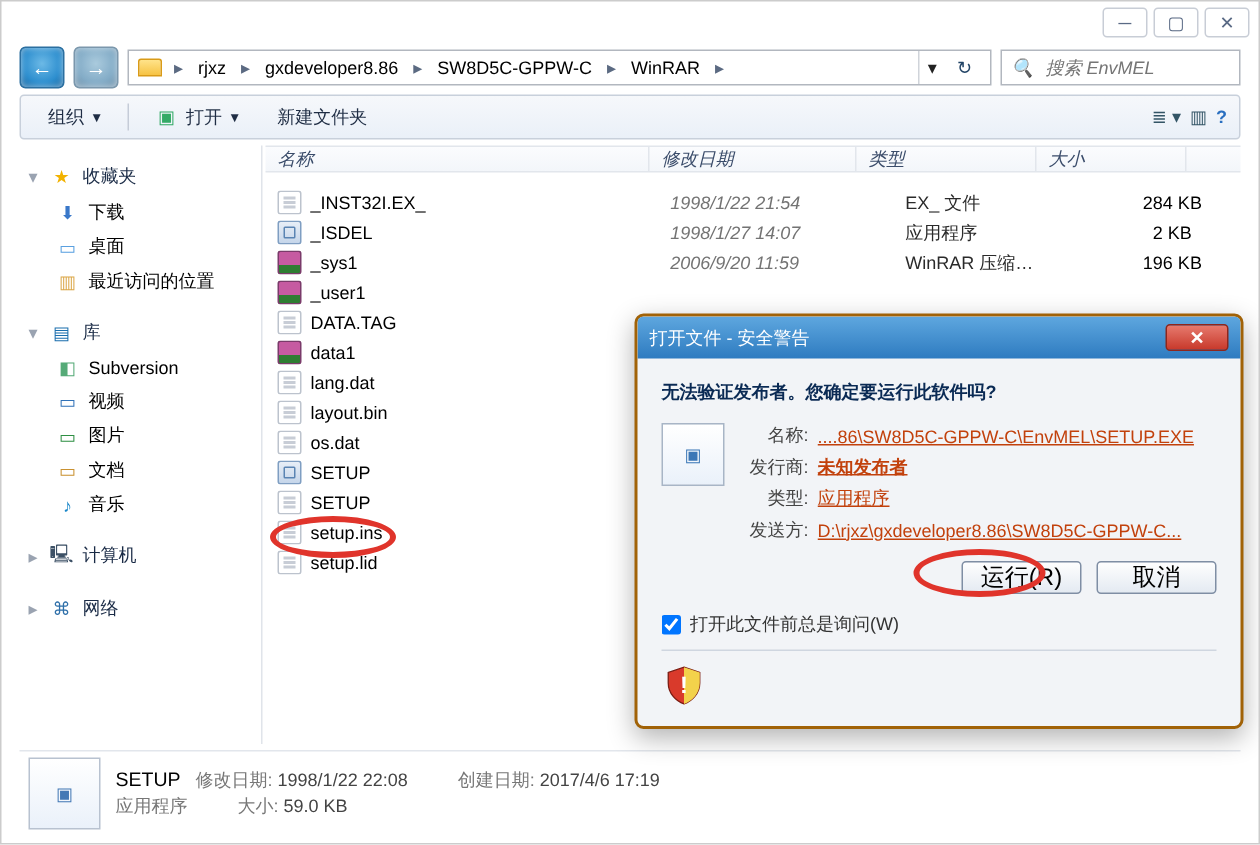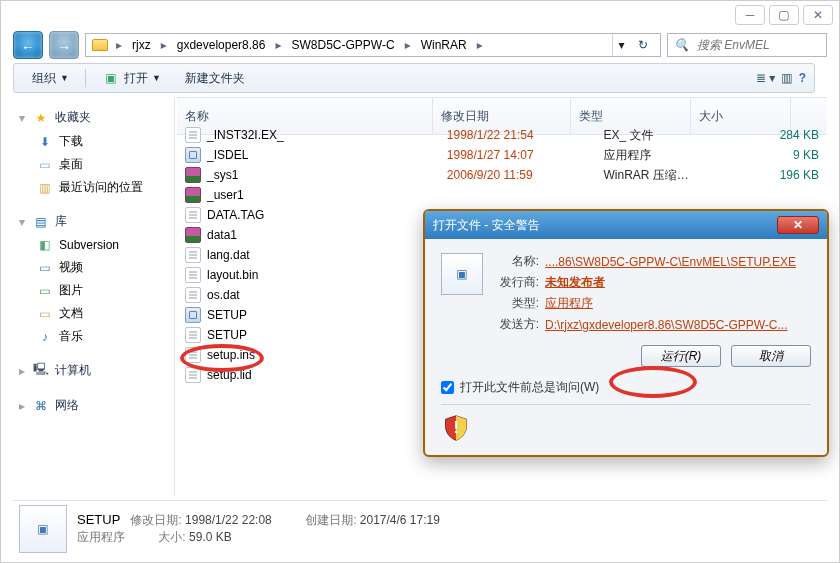--- a/index.html
+++ b/index.html
@@ -92,21 +92,21 @@
     gap: 6px;
   }
   .search-box input {
     border: none; flex: 1; font-size: 12px; font-style: italic; color:#888;
     outline: none; background: transparent;
   }
 
   
   .toolbar {
     position: absolute;
-    top: 62px; left: 12px; right: 24px;
+    top: 62px; left: 12px; right: 12px;
     height: 30px;
     background: linear-gradient(#f6f8fb,#eaf0f8);
     border: 1px solid #c8d0db;
     border-radius: 3px;
     display: flex;
     align-items: center;
     padding: 0 8px;
     gap: 4px;
   }
   .tb-item {
@@ -151,27 +151,28 @@
   .ico.pic { color:#2e8f43; }
   .ico.doc { color:#c99131; }
   .ico.music { color:#1a87c9; }
   .ico.pc { color:#3d5166; }
   .ico.net { color:#2e6fa9; }
 
   
   .list-header {
     position: absolute;
     top: 96px; left: 176px; right: 12px;
-    height: 38px;
+    height: 18px;
     border-top: 1px solid #e2e6ec;
     border-bottom: 1px solid #e2e6ec;
     background: linear-gradient(#fbfcfe,#f3f6fa);
     display: flex;
     align-items: flex-end;
     color: #3a4c6a;
+    font-style: italic;
   }
   .col { padding: 0 8px; border-right: 1px solid #e2e6ec; height:100%; display:flex; align-items:center; }
   .col.name { width: 256px; }
   .col.date { width: 138px; }
   .col.type { width: 120px; }
   .col.size { width: 100px; justify-content:flex-start; }
 
   
   .file-list {
     position: absolute;
@@ -181,23 +182,23 @@
   }
   .row {
     display: flex;
     align-items: center;
     height: 20px;
     padding: 0;
     gap: 32px;
   }
   .cell { padding: 0 8px; overflow:hidden; white-space:nowrap; text-overflow:ellipsis; }
   .cell.name { width:256px; display:flex; align-items:center; gap:6px; }
-  .cell.date { width:138px; color:#c2410c; }
+  .cell.date { width:138px; color:#737373;font-style:italic; }
   .cell.type { width:120px; color:#2a2a2a; }
-  .cell.size { width:100px; color:#0f766e; text-align:right; }
+  .cell.size { width:100px; color:#000000; text-align:center; }
   .fico { width:16px; height:16px; display:inline-flex; align-items:center; justify-content:center; }
   .fico.generic { background:#fff; border:1px solid #bcc3cd; border-radius:2px; position:relative; }
   .fico.generic::after { content:""; position:absolute; left:3px; right:3px; top:3px; height:2px; background:#c8cdd6; box-shadow:0 3px 0 #c8cdd6, 0 6px 0 #c8cdd6; }
   .fico.dll { background:linear-gradient(#fff,#eef3f9); border:1px solid #9db6d0; border-radius:2px; }
   .fico.rar { background:linear-gradient(#c65aa1 0 60%, #2e7d32 60% 100%); border:1px solid #7a3b6a; border-radius:2px; }
   .fico.exe { background:linear-gradient(#e7eef7,#c6d6ea); border:1px solid #7f9ec2; border-radius:2px; position:relative; }
   .fico.exe::after{content:""; position:absolute; inset:3px; border:1px solid #5a84b3; border-radius:1px;}
 
   
   .details {
@@ -265,22 +266,21 @@
   .dlg-value { color:#c2410c; overflow:hidden; text-overflow:ellipsis; white-space:nowrap;text-decoration:underline; }
   .dlg-value.bold { font-weight:bold; }
   .dlg-buttons { display:flex; justify-content:flex-end; gap:10px; margin-bottom:12px; }
   .dlg-btn {
     min-width: 80px; height: 22px;
     border: 1px solid #7f8ea4;
     border-radius: 3px;
     background: linear-gradient(#fefefe,#e4eaf2);
     display:flex; align-items:center; justify-content:center;
     padding: 0 10px;
-    font-size: 12px;
-    font-style: italic;
+    font-size: 16px;
   }
   .dlg-check { display:flex; align-items:center; gap:6px; color:#333; font-size:12px; margin-bottom:8px; }
   .dlg-check input { margin:0; }
   .dlg-sep { height:1px; background:#cfd6e0; margin: 4px 0 8px 0; }
   .dlg-footer { display:flex; gap:10px; align-items:flex-start; font-size:11.5px; color:#444; line-height:1.45; }
   .shield {
     width:30px; height:30px; flex:0 0 30px;
     display:flex; align-items:center; justify-content:center;
   }
   .shield svg { width:28px; height:28px; }
@@ -430,21 +430,21 @@
       <div class="cell type">EX_ 文件</div>
       <div class="cell size">284 KB</div>
     </div>
     <div class="row">
       <div class="cell name">
         <span class="fico exe"></span>
         <span>_ISDEL</span>
       </div>
       <div class="cell date">1998/1/27 14:07</div>
       <div class="cell type">应用程序</div>
-      <div class="cell size">9 KB</div>
+      <div class="cell size">2 KB</div>
     </div>
     <div class="row">
       <div class="cell name">
         <span class="fico rar"></span>
         <span>_sys1</span>
       </div>
       <div class="cell date">2006/9/20 11:59</div>
       <div class="cell type">WinRAR 压缩文件</div>
       <div class="cell size">196 KB</div>
     </div>
@@ -558,20 +558,21 @@
   </div>
 </div>
 
 <div class="dialog">
   <div class="dlg-title">
     <span>打开文件 - 安全警告</span>
     <span class="spacer"></span>
     <span class="dlg-close">✕</span>
   </div>
   <div class="dlg-body">
+    <div class="dlg-warn">无法验证发布者。您确定要运行此软件吗?</div>
     <div class="dlg-grid">
       <div class="dlg-icon">▣</div>
       <div class="dlg-label">名称:</div>
       <div class="dlg-value">....86\SW8D5C-GPPW-C\EnvMEL\SETUP.EXE</div>
       <div class="dlg-label">发行商:</div>
       <div class="dlg-value bold">未知发布者</div>
       <div class="dlg-label">类型:</div>
       <div class="dlg-value">应用程序</div>
       <div class="dlg-label">发送方:</div>
       <div class="dlg-value">D:\rjxz\gxdeveloper8.86\SW8D5C-GPPW-C...</div>

